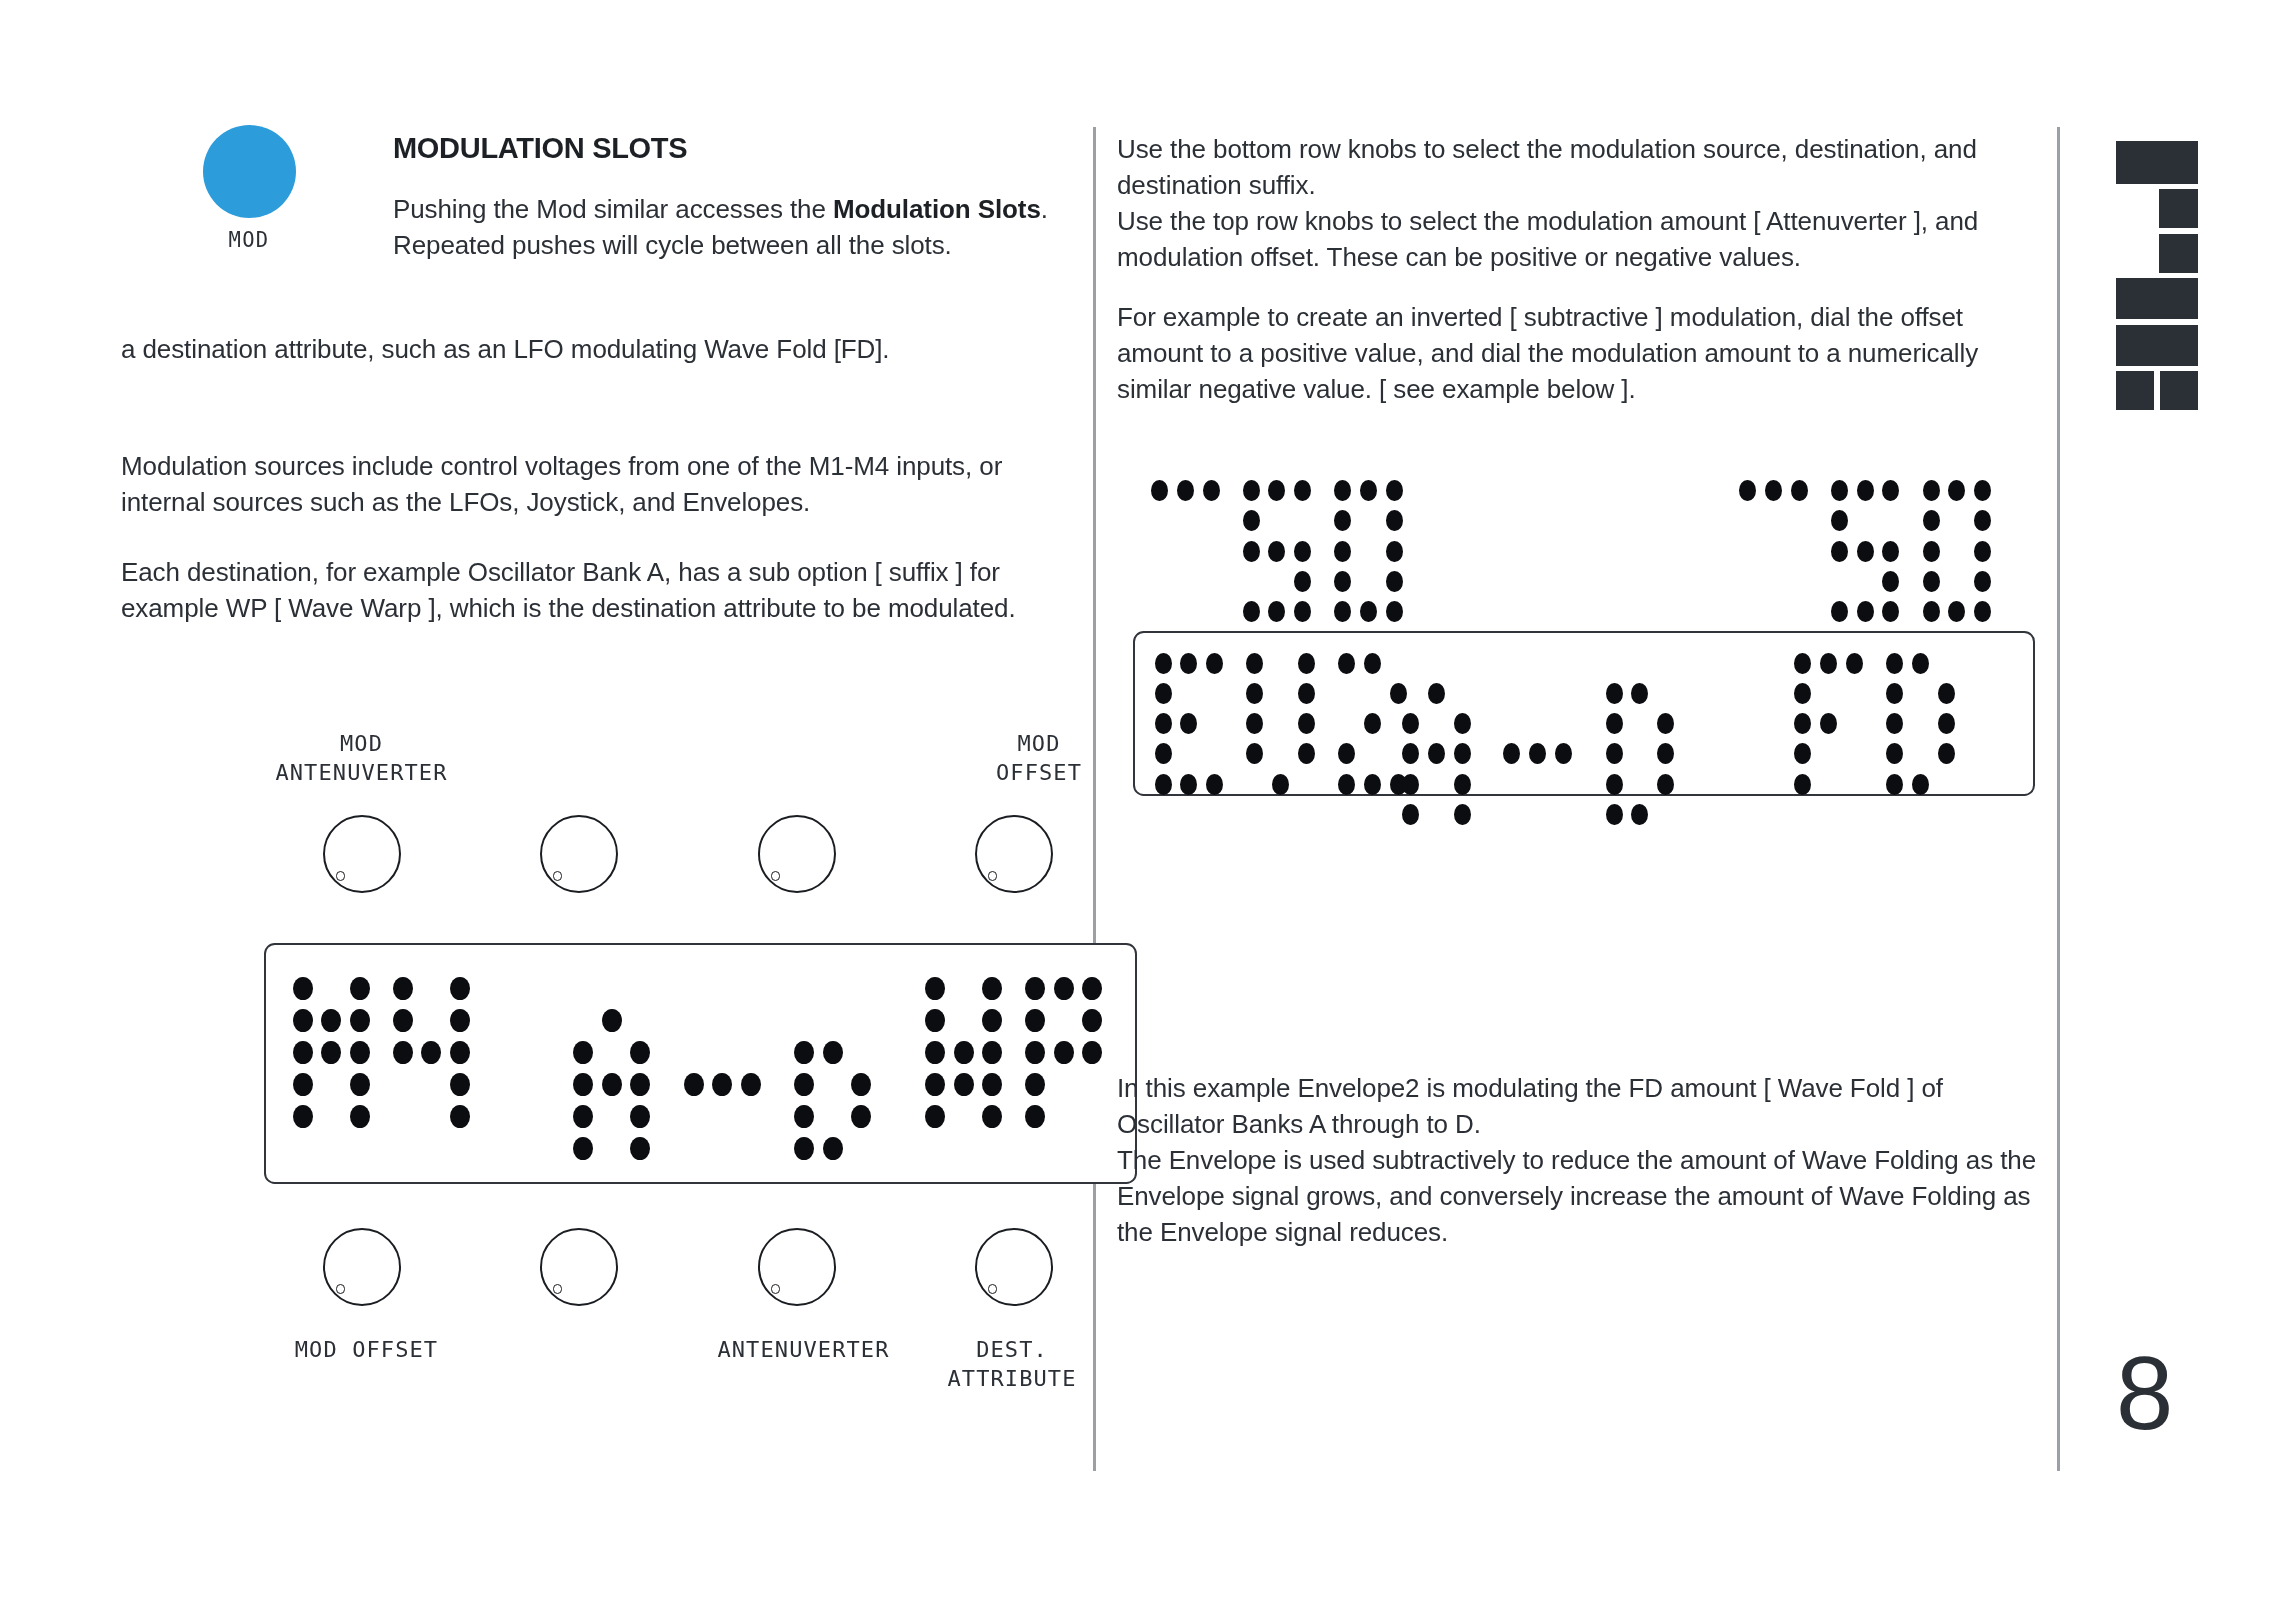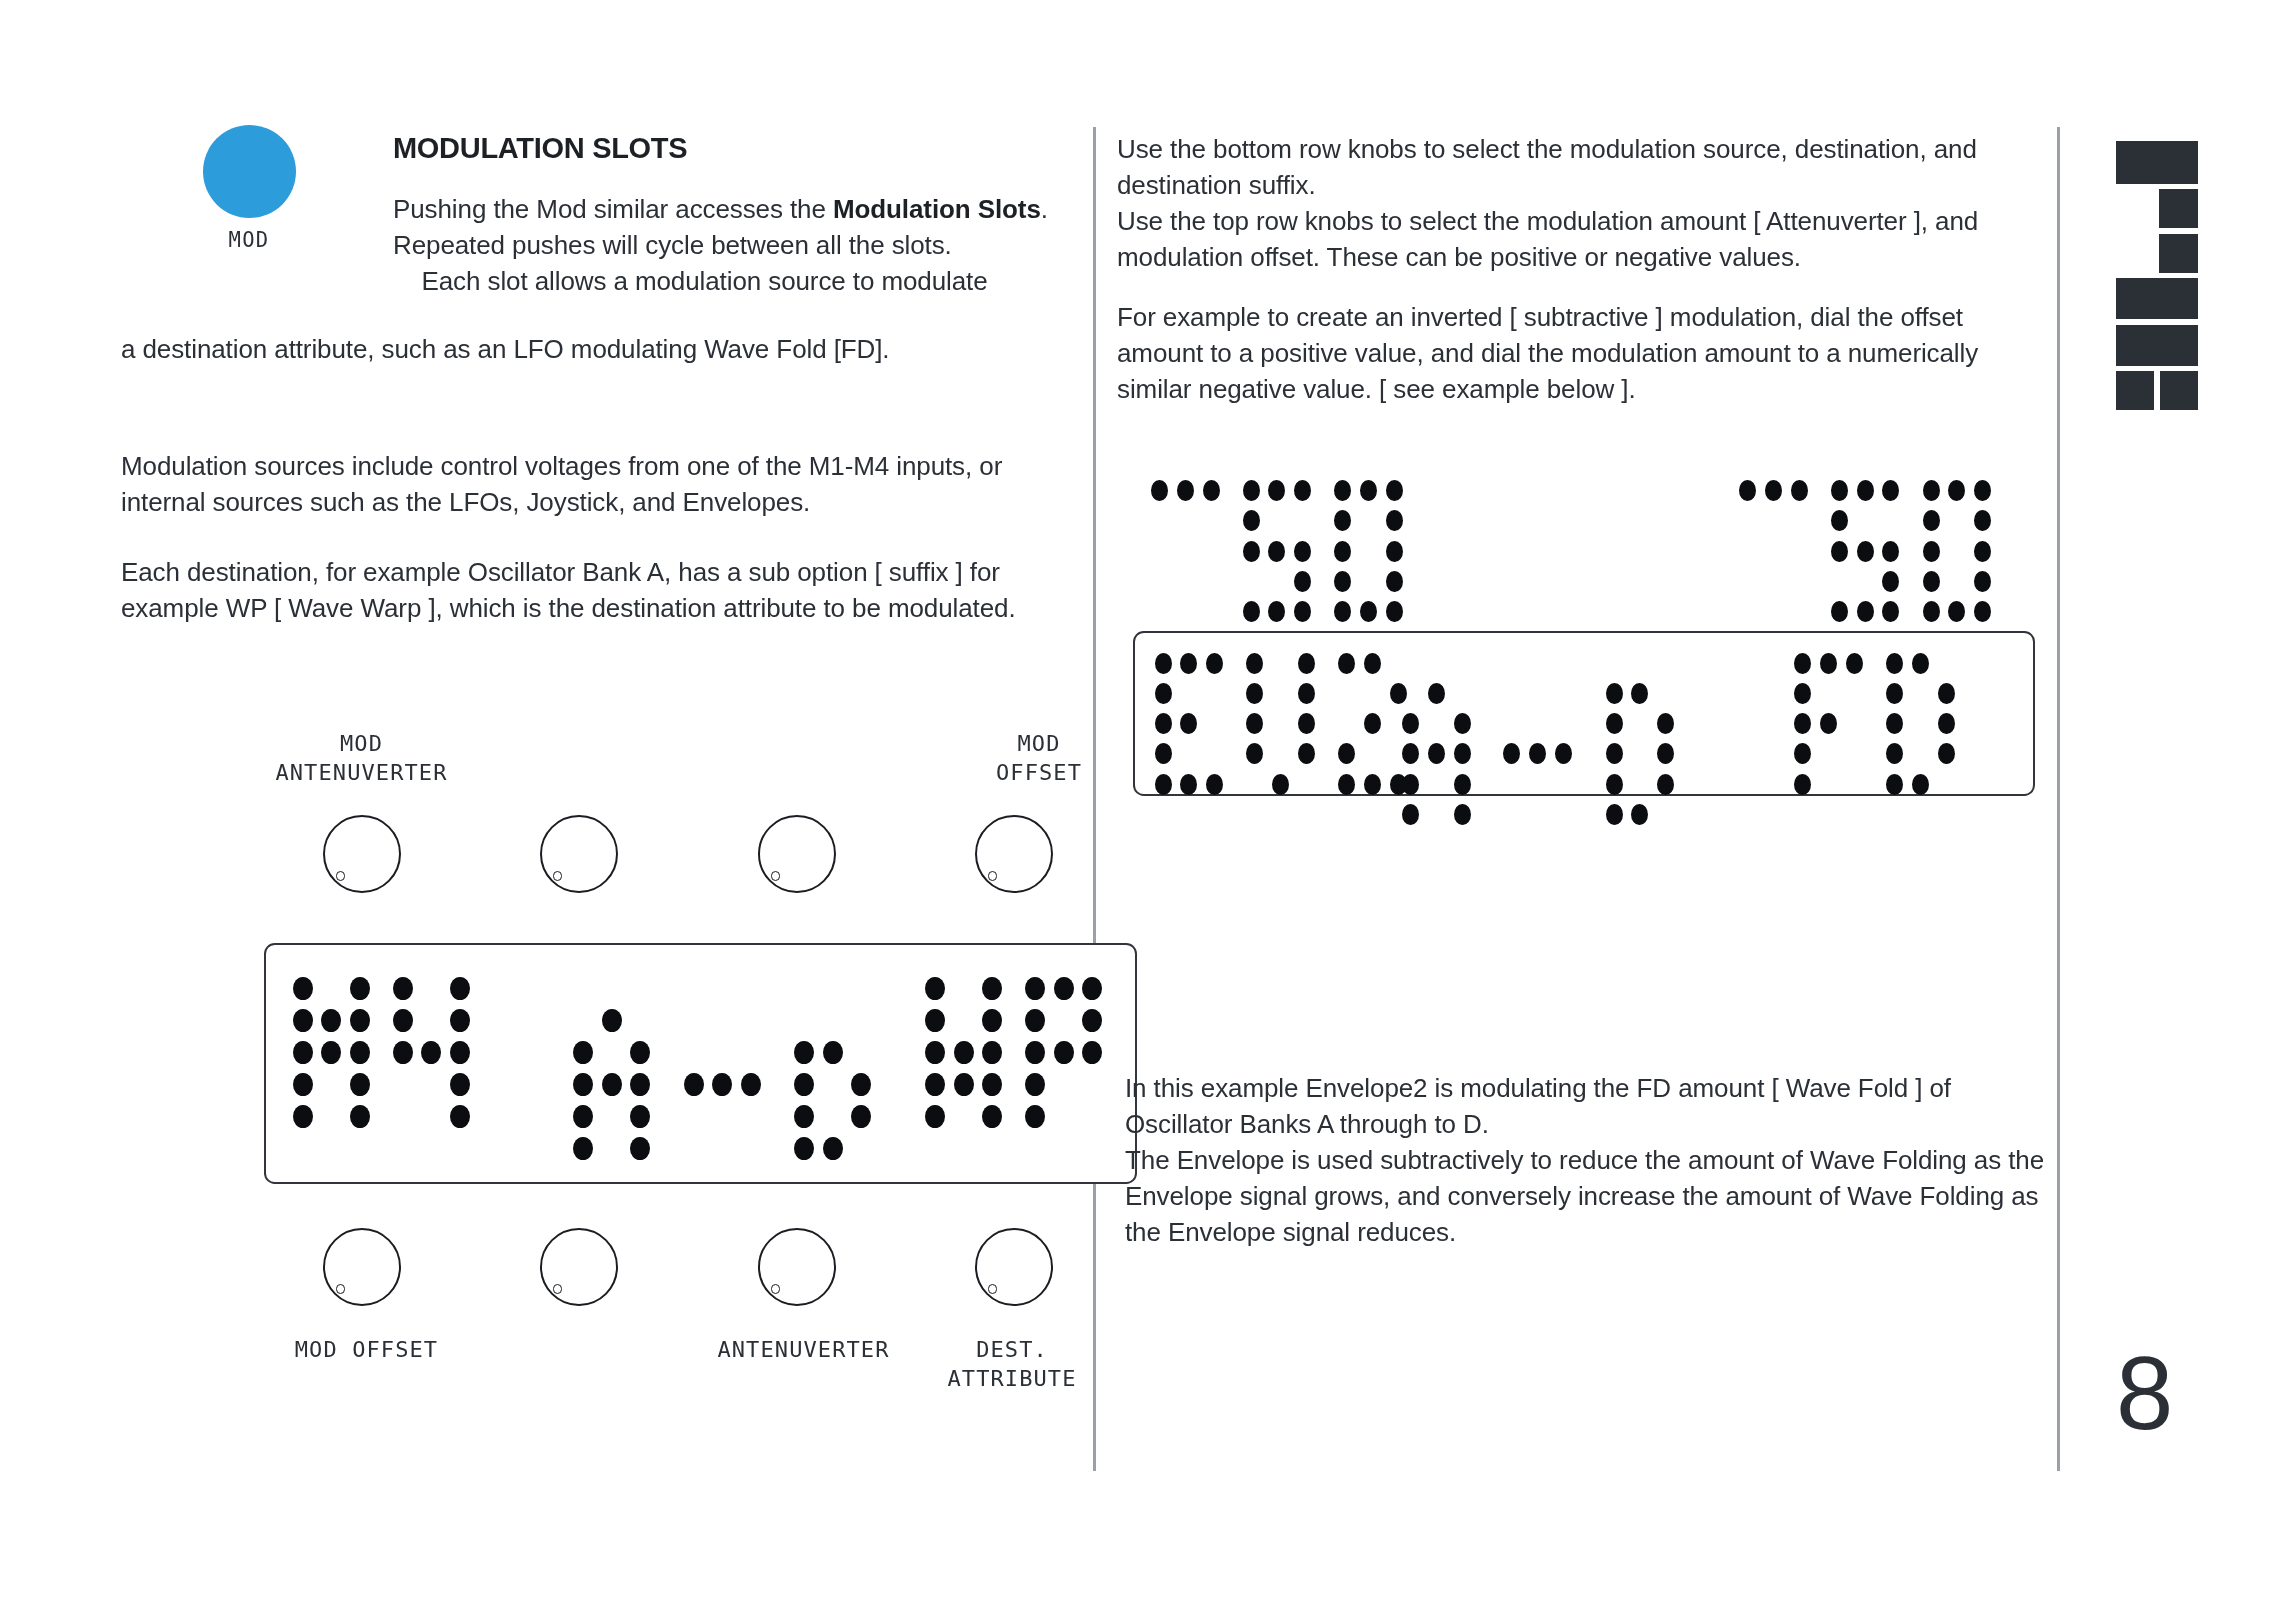--- a/index.html
+++ b/index.html
@@ -173,21 +173,21 @@
   .right-col {
     position: absolute;
     left: 1117px;
     top: 125px;
     width: 936px;
   }
   .r-para { width: 936px; }
 
   .rp1 { position: absolute; left: 0; top: 7.1px; }
   .rp2 { position: absolute; left: 0; top: 175px; }
-  .rp3 { position: absolute; left: 8px; top: 946px; }
+  .rp3 { position: absolute; left: 0; top: 946px; }
 
   
   .logo {
     position: absolute;
     left: 2116px;
     top: 141px;
     width: 94px;
     height: 276px;
   }
   .logo span {
@@ -218,21 +218,21 @@
 
     <div class="mod-button-wrap">
       <div class="mod-circle"></div>
       <div class="mod-caption">MOD</div>
     </div>
 
     <div class="heading">MODULATION SLOTS</div>
 
     <div class="intro-para para">
       <span>Pushing the Mod similar accesses the </span><b>Modulation Slots</b><span>. Repeated pushes will cycle between all the slots.</span><br>
-      <span style="display:inline-block;width:28.5px"></span><span>Each slot allows a modulation source to modulate</span>
+      <span style="display:inline-block;width:28.5px"></span>
     </div>
 
     <div class="overflow-line para">a destination attribute, such as an LFO modulating Wave Fold [FD].</div>
 
     <div class="block2 para">Modulation sources include control voltages from one of the M1-M4 inputs, or internal sources such as the LFOs, Joystick, and Envelopes.</div>
 
     <div class="block3 para">Each destination, for example Oscillator Bank A, has a sub option [ suffix ] for example WP [ Wave Warp ], which is the destination attribute to be modulated.</div>
 
     <div class="knob-panel">
 

